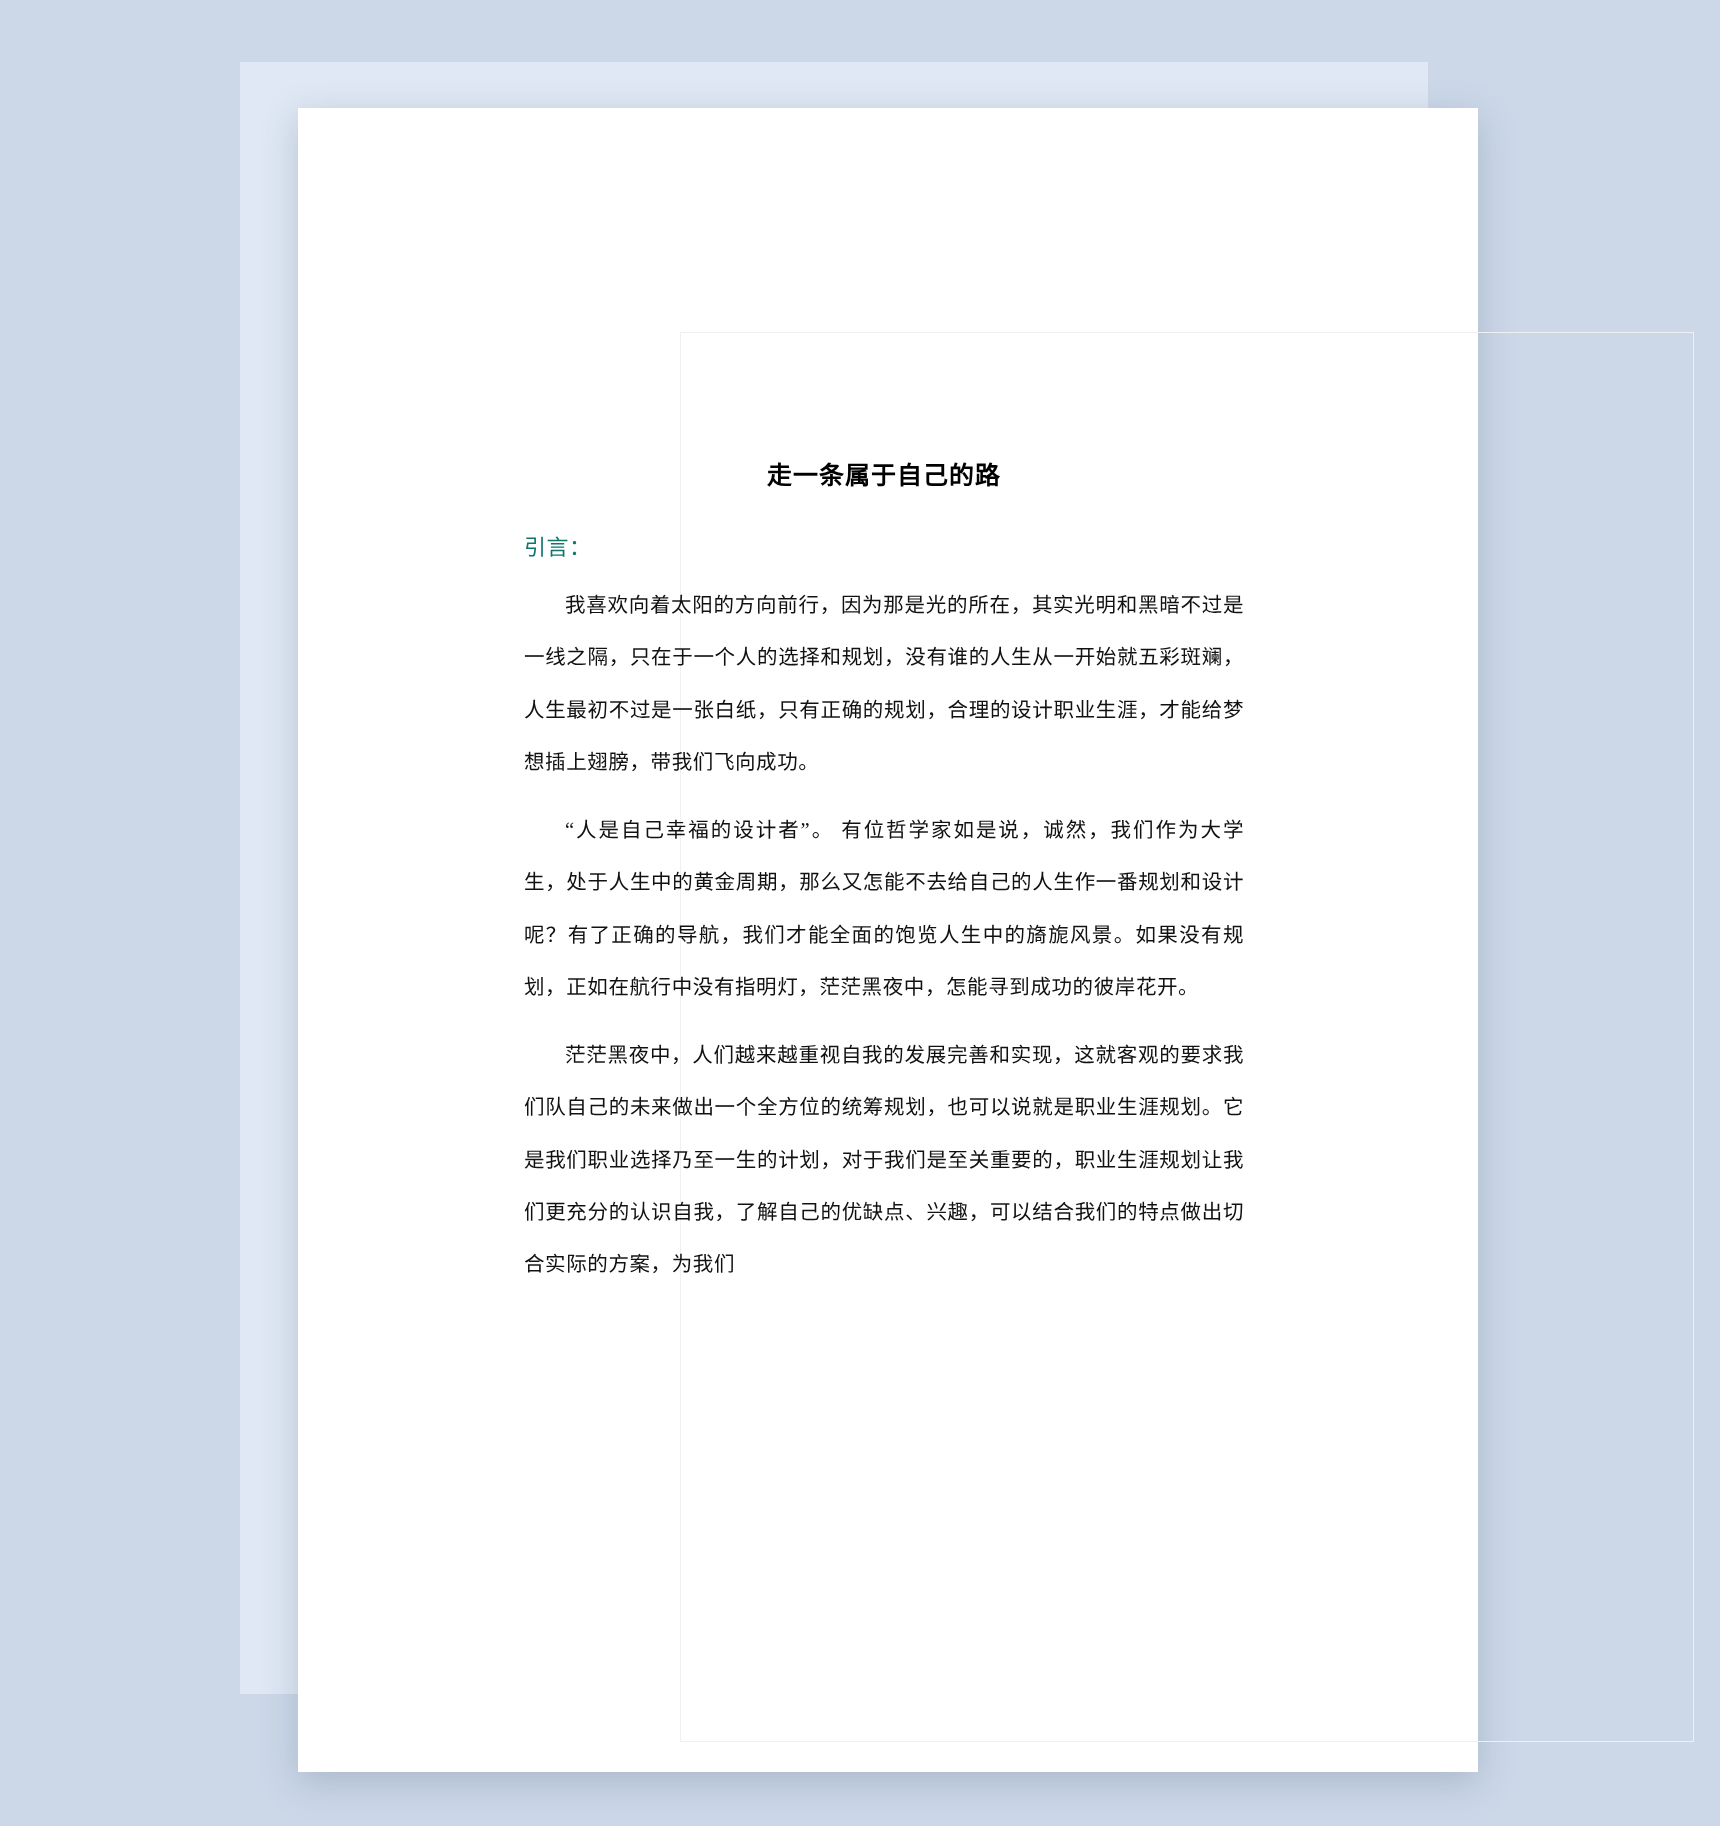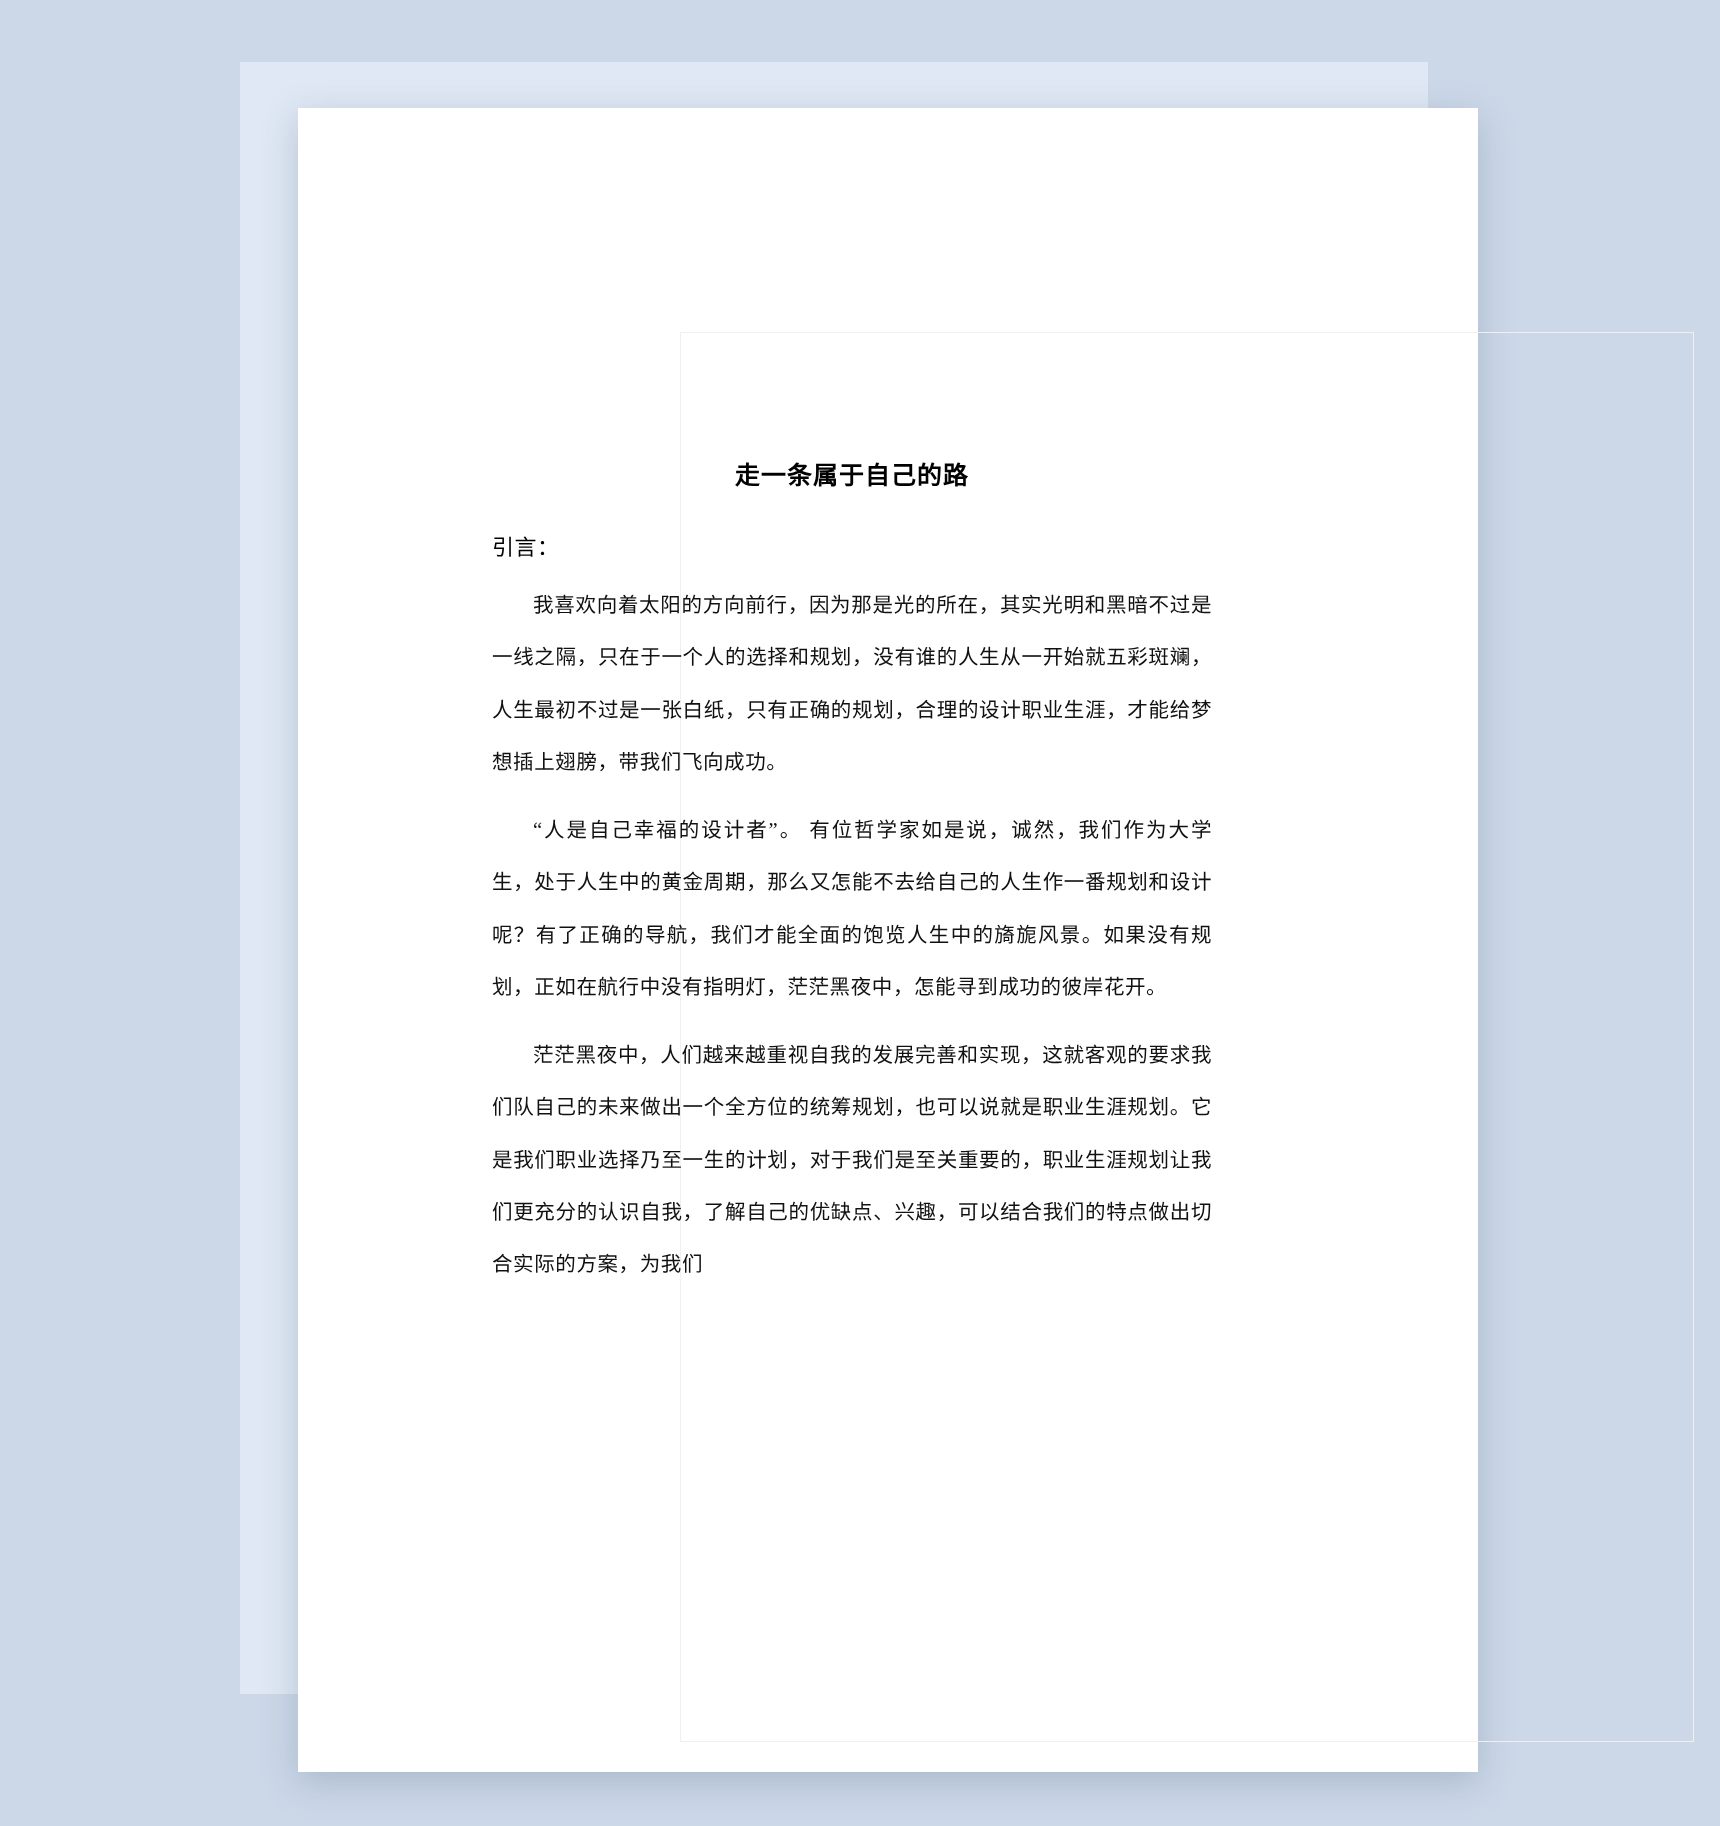--- a/index.html
+++ b/index.html
@@ -42,38 +42,38 @@
     left: 382px;
     top: 224px;
     width: 1014px;
     height: 1410px;
     border: 1px solid #f0f0f0;
     box-sizing: border-box;
   }
 
   .doc-body {
     position: absolute;
-    left: 492px;
+    left: 524px;
     top: 455px;
     width: 720px;
   }
 
   .doc-title {
     font-size: 25px;
     font-weight: bold;
     text-align: center;
     color: #000000;
     letter-spacing: 1px;
     margin: 0 0 38px 0;
     font-family: "Liberation Serif", "DejaVu Serif", serif;
   }
 
   .section-label {
     font-size: 22px;
-    color: #000000;
+    color: #0f766e;
     margin: 0 0 18px 0;
     letter-spacing: 0.5px;
   }
 
   .para {
     font-size: 20.5px;
     color: #111111;
     line-height: 2.55;
     text-indent: 2em;
     margin: 0 0 16px 0;

